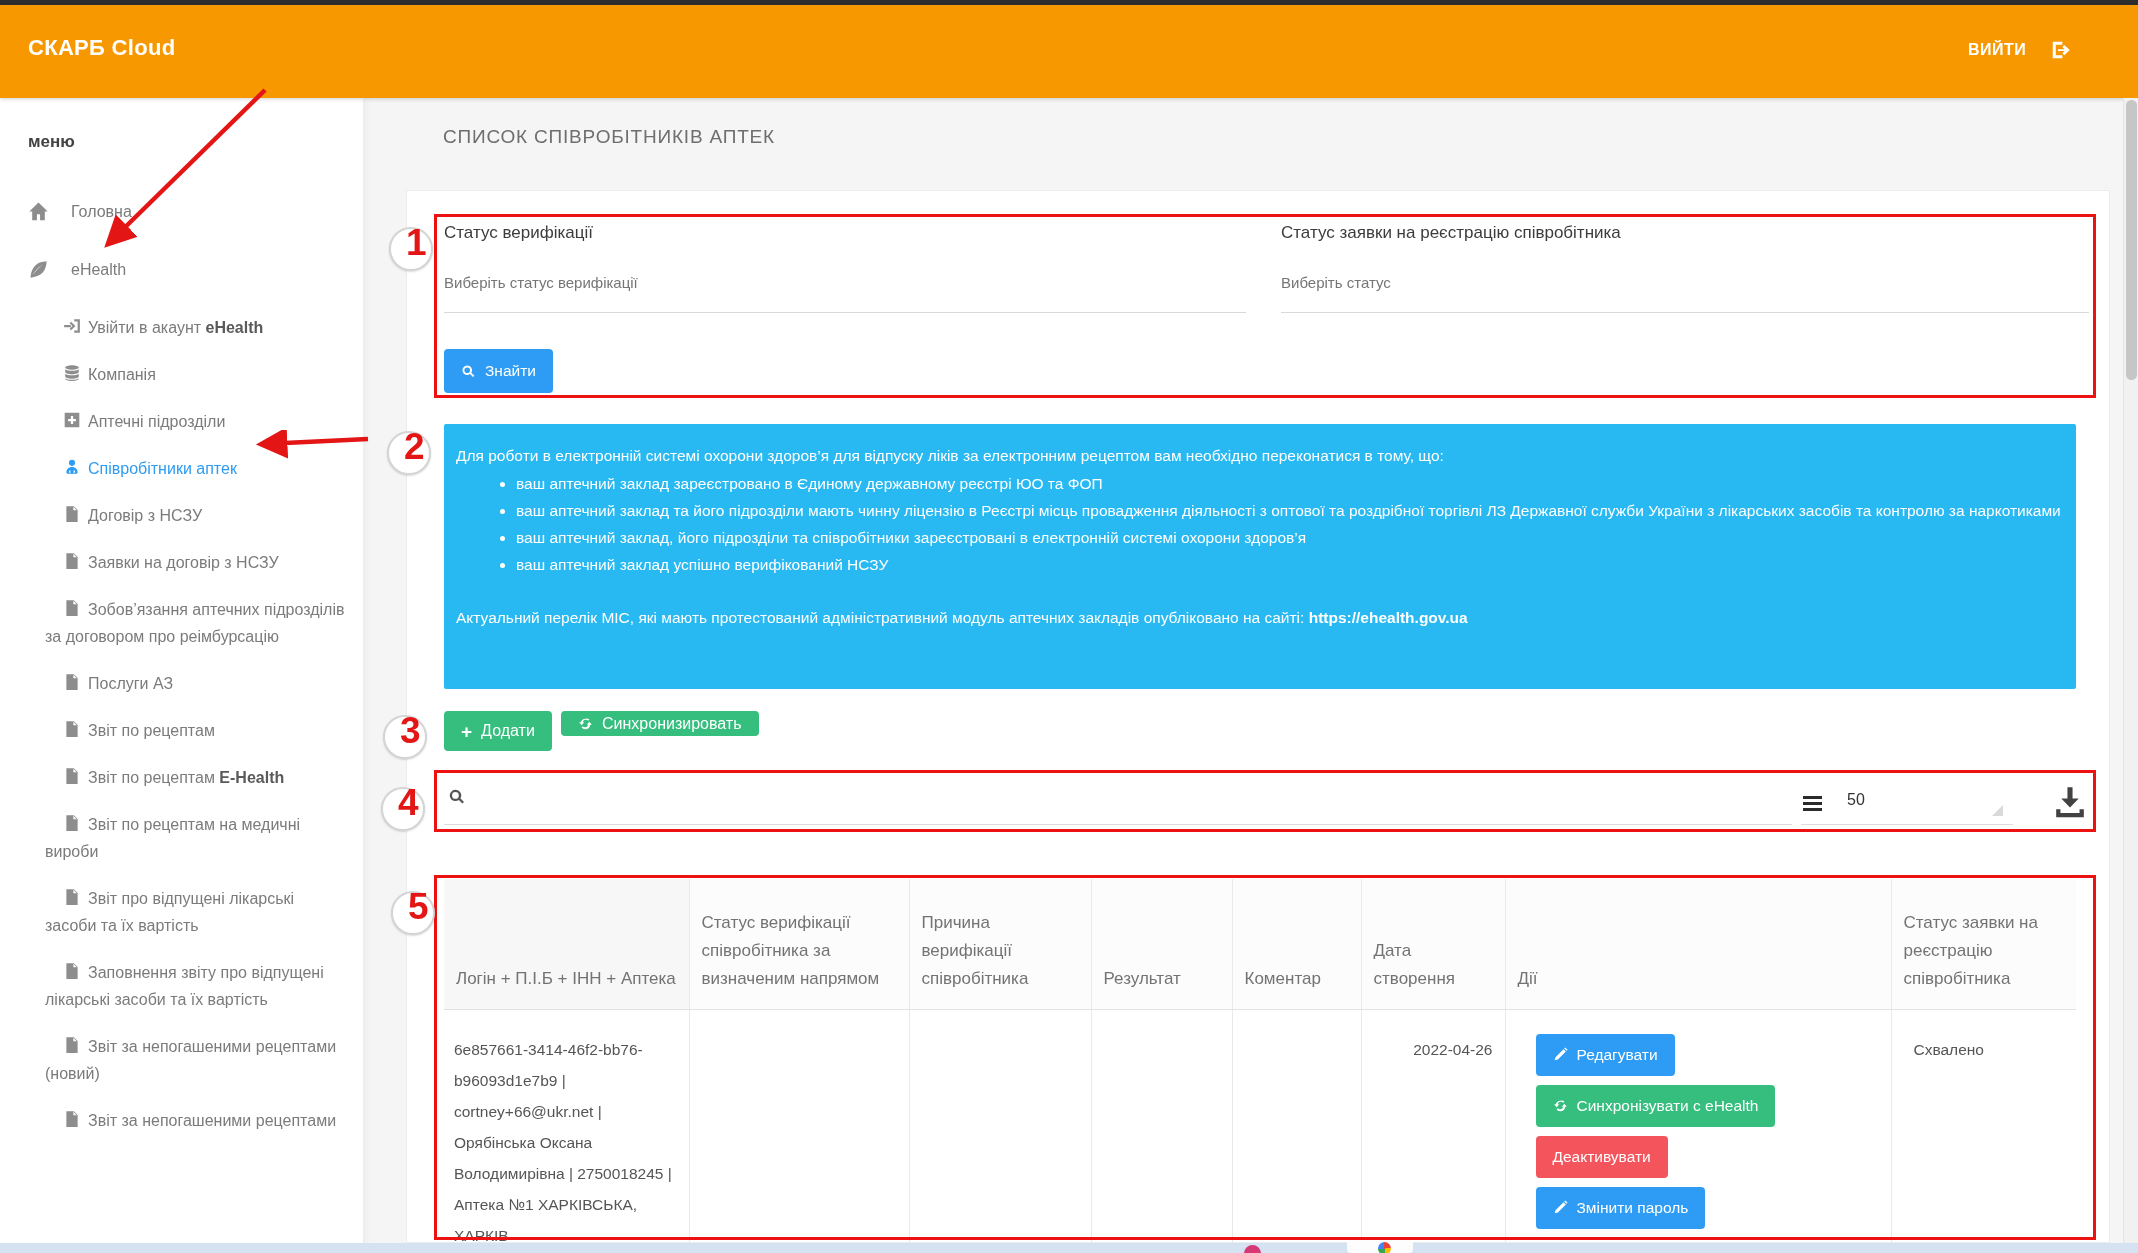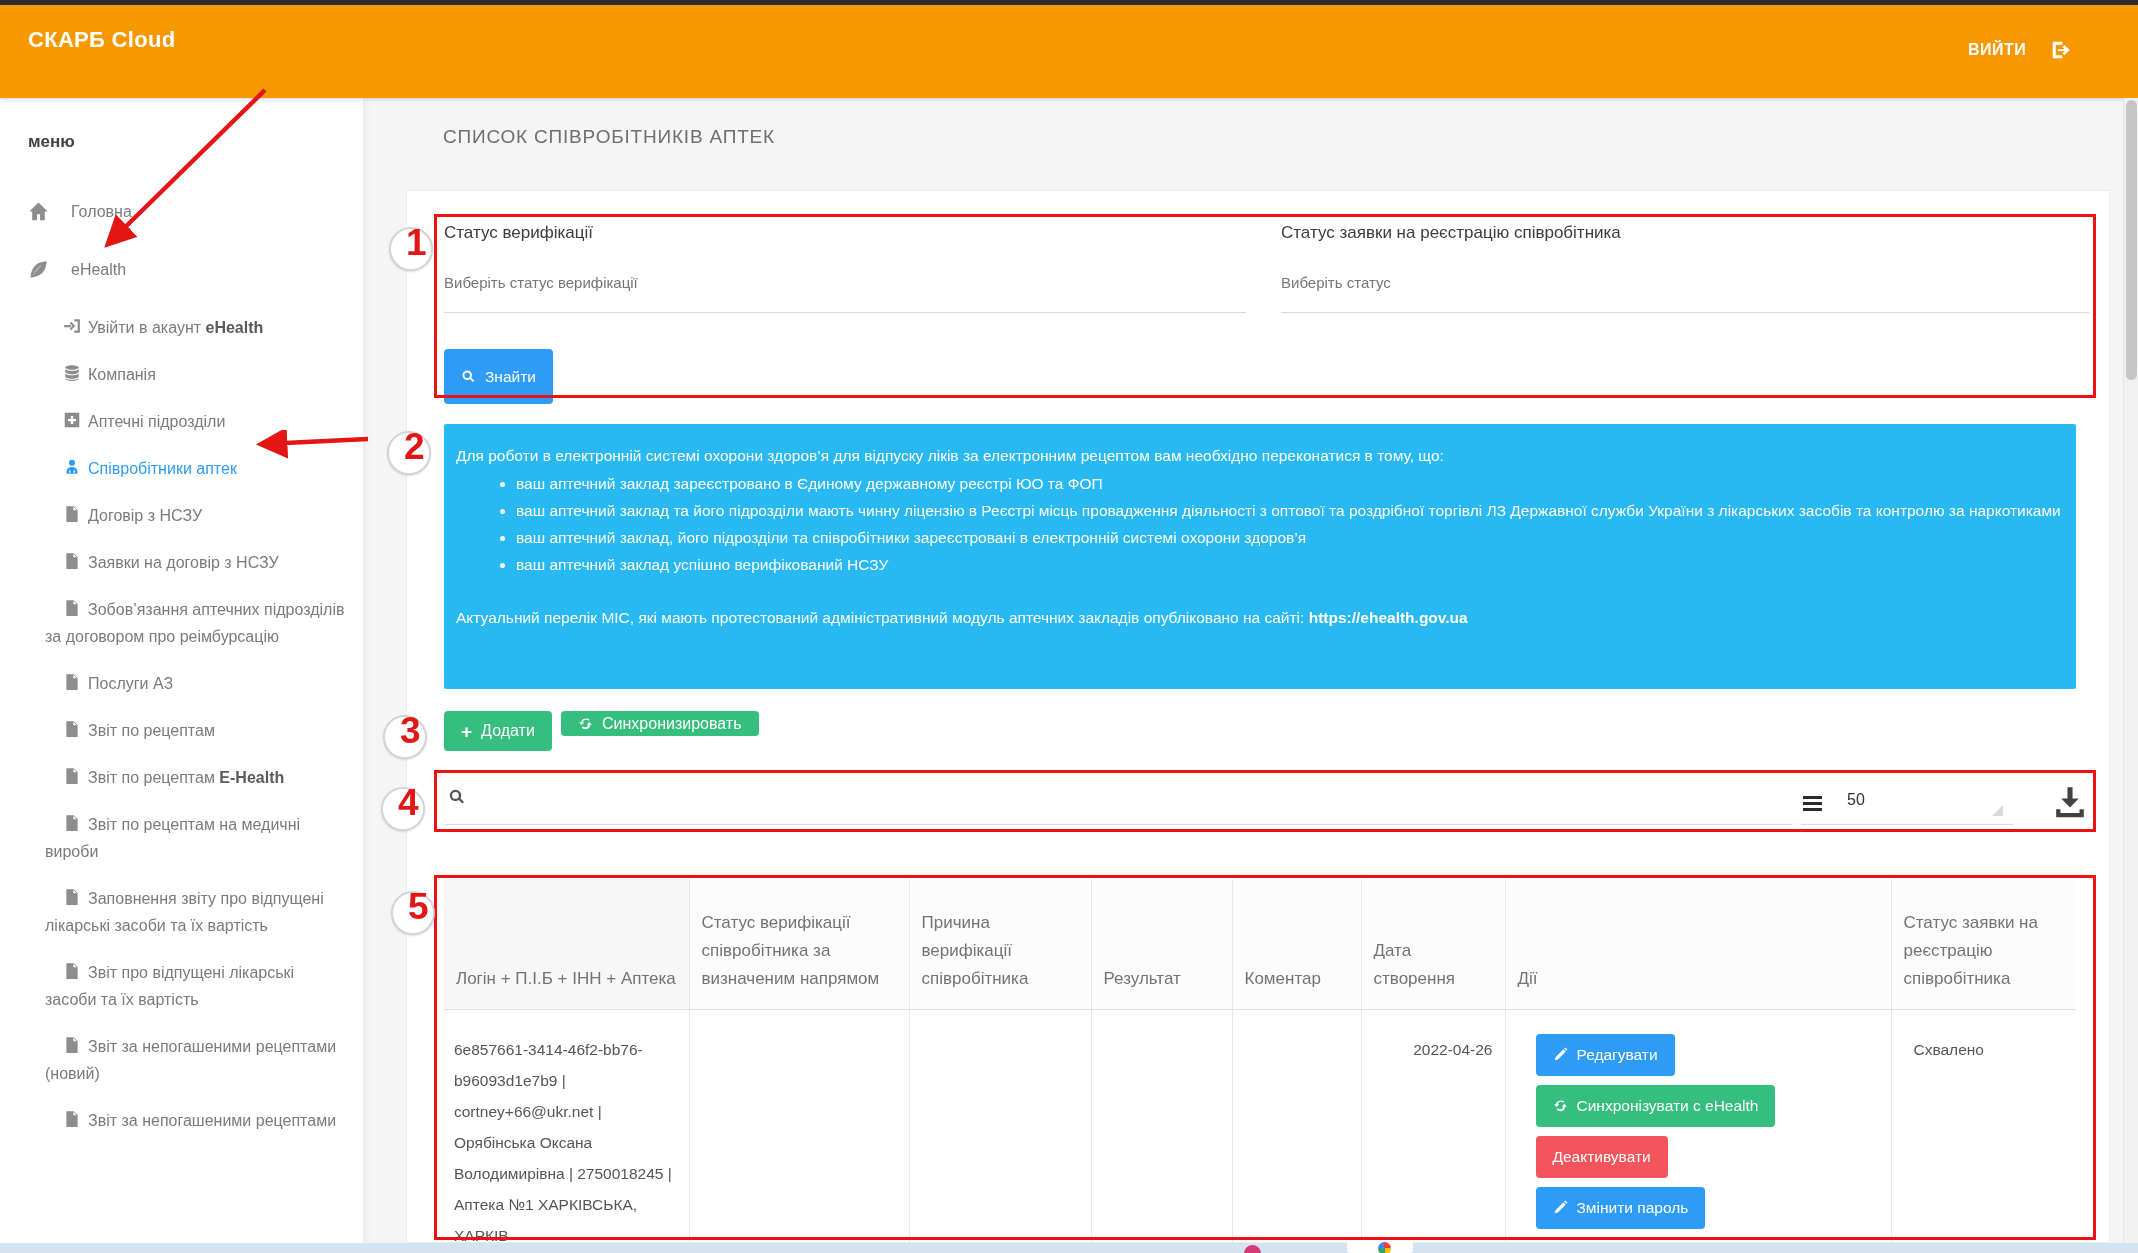--- a/index.html
+++ b/index.html
@@ -4,21 +4,21 @@
 <style>
   * { margin:0; padding:0; box-sizing:border-box; }
   body { font-family:"Liberation Sans", sans-serif; background:#e9e9e9; }
   .screen { position:relative; width:2138px; height:1253px; background:#f5f5f6; overflow:hidden; font-family:"Liberation Sans", sans-serif; }
 
   
   .topstrip { position:absolute; left:0; top:0; width:100%; height:5px; background:#2d2d2d; z-index:30; }
 
   
   .hdr { position:absolute; left:0; top:5px; width:100%; height:93px; background:#f79800; z-index:20; box-shadow:0 1px 4px rgba(0,0,0,.18); }
-  .brand { position:absolute; left:28px; top:22px; font-size:22px; font-weight:bold; color:#fff; letter-spacing:.3px; }
+  .brand { position:absolute; left:28px; top:30px; font-size:22px; font-weight:bold; color:#fff; letter-spacing:.3px; }
   .logout { position:absolute; left:1968px; top:34px; display:flex; align-items:center; gap:24px; color:#fff; font-weight:bold; font-size:16px; letter-spacing:.5px; cursor:pointer; }
   .logout .svg-ico { width:22px; height:22px; }
 
   
   .sidebar { position:absolute; left:0; top:98px; width:363px; height:1155px; background:#fff; z-index:5; box-shadow:2px 0 8px rgba(0,0,0,.05); padding-top:34px; }
   .menu-title { font-size:17px; font-weight:bold; color:#424242; margin:0 0 46px 28px; }
   .nav { list-style:none; }
   .nav li { font-size:16px; color:#7b7b7b; line-height:27px; cursor:pointer; }
   .nav li.top { display:flex; align-items:center; gap:22px; padding-left:28px; margin-bottom:31px; }
   .nav li.sub { padding:0 14px 0 45px; text-indent:18px; margin-bottom:20px; }
@@ -35,21 +35,21 @@
 
   
   .f-label { position:absolute; font-size:17px; color:#3c3c3c; }
   .f-ph { position:absolute; font-size:15px; color:#767676; cursor:pointer; }
   .f-line { position:absolute; height:1px; background:#d9d9d9; }
   .btn { display:inline-flex; align-items:center; gap:9px; border:none; border-radius:4px; color:#fff; font-size:15.5px; font-family:"Liberation Sans", sans-serif; cursor:pointer; padding:0 17px; }
   .btn .svg-ico { width:15px; height:15px; }
   .btn-blue { background:#2e9cf4; }
   .btn-green { background:#35be7e; }
   .btn-red { background:#f4545c; }
-  .btn-find { position:absolute; left:37px; top:158px; height:55px; }
+  .btn-find { position:absolute; left:37px; top:158px; height:44px; }
 
   
   .infobox { position:absolute; left:37px; top:233px; width:1632px; height:265px; background:#29b9f2; color:#fff; border-radius:2px; padding:18px 12px; font-size:15.5px; line-height:27px; }
   .infobox ul { margin-top:1px; padding-left:60px; }
   .ib-footer { margin-top:26px; }
   .ib-footer b { font-weight:bold; }
 
   
   .btn-add { position:absolute; left:37px; top:520px; height:40px; font-size:16px; }
   .btn-sync-top { position:absolute; left:154px; top:520px; height:25px; font-size:16px; }
@@ -211,24 +211,24 @@
             <use href="#i-file"></use>
           </svg><span>Звіт по рецептам</span></li>
       <li class="sub"><svg class="svg-ico">
             <use href="#i-file"></use>
           </svg><span>Звіт по рецептам </span><span class="accent">E-Health</span></li>
       <li class="sub"><svg class="svg-ico">
             <use href="#i-file"></use>
           </svg><span>Звіт по рецептам на медичні вироби</span></li>
       <li class="sub"><svg class="svg-ico">
             <use href="#i-file"></use>
+          </svg><span>Звіт про відпущені лікарські засоби та їх вартість</span></li>
+      <li class="sub"><svg class="svg-ico">
+            <use href="#i-file"></use>
           </svg><span>Заповнення звіту про відпущені лікарські засоби та їх вартість</span></li>
-      <li class="sub"><svg class="svg-ico">
-            <use href="#i-file"></use>
-          </svg><span>Звіт про відпущені лікарські засоби та їх вартість</span></li>
       <li class="sub"><svg class="svg-ico">
             <use href="#i-file"></use>
           </svg><span>Звіт за непогашеними рецептами (новий)</span></li>
       <li class="sub"><svg class="svg-ico">
             <use href="#i-file"></use>
           </svg><span>Звіт за непогашеними рецептами</span></li>
     </ul>
   </div>
 
   <div class="page-title">СПИСОК СПІВРОБІТНИКІВ АПТЕК</div>

